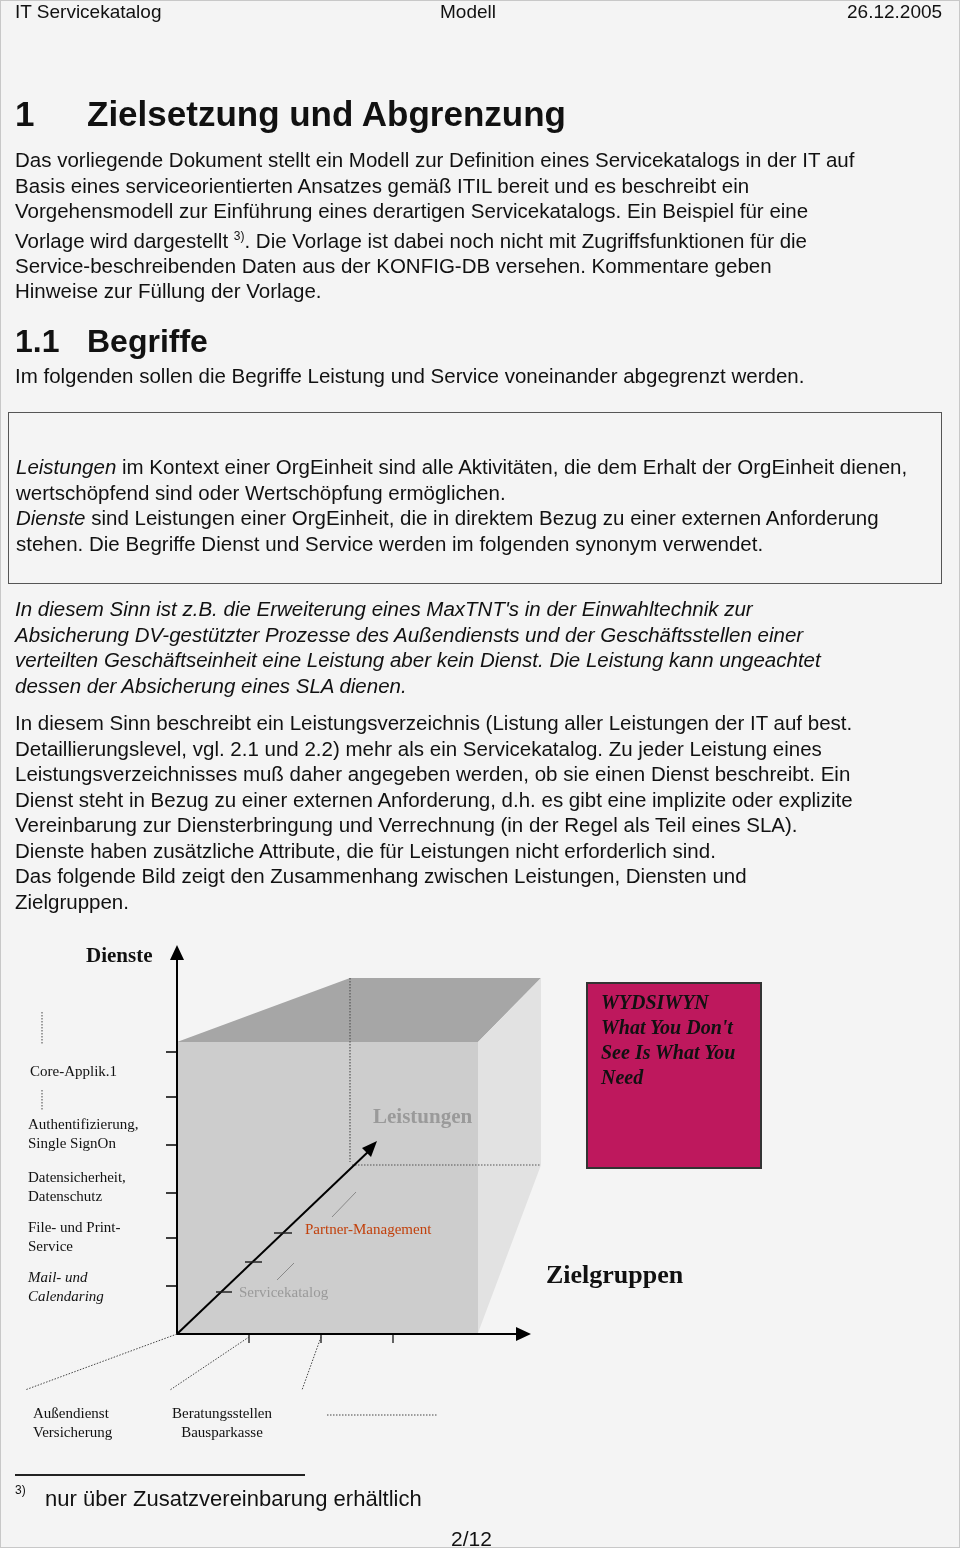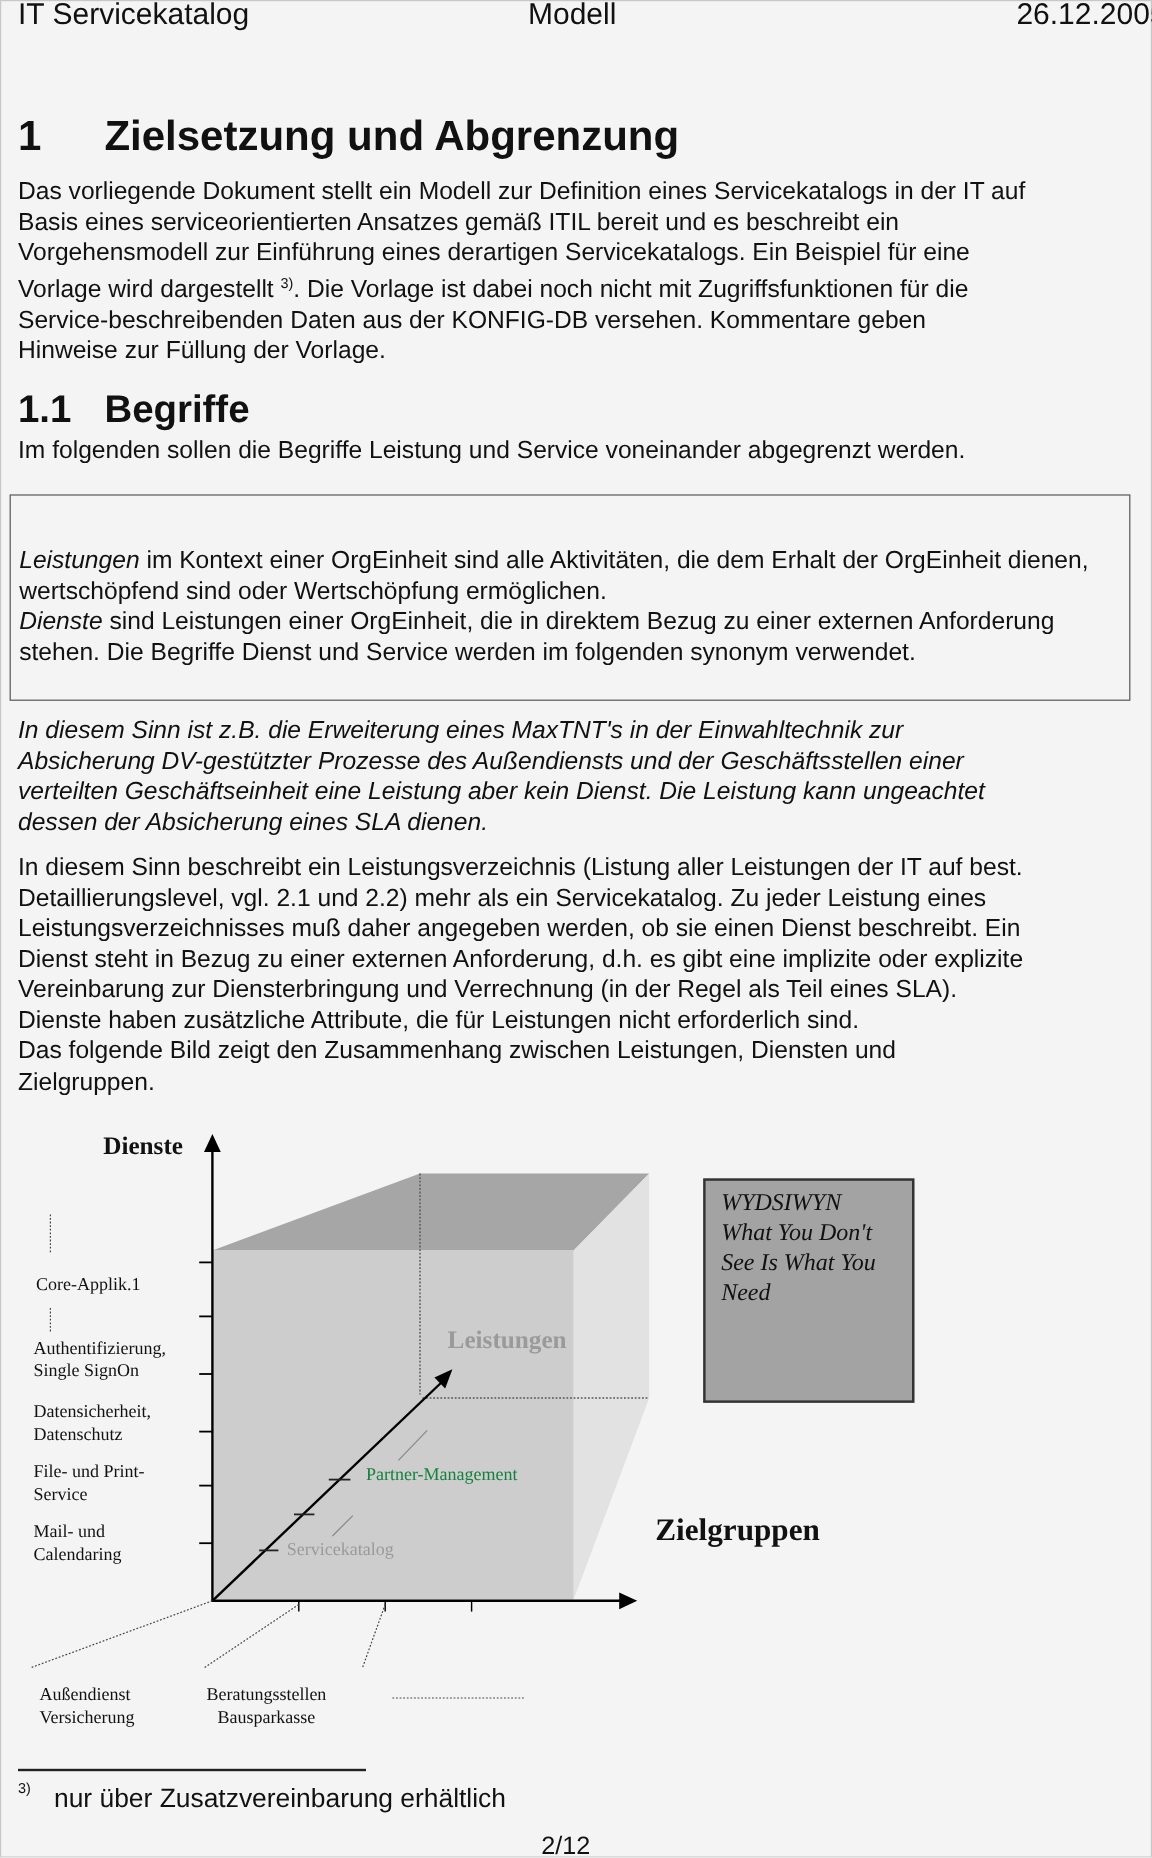--- a/index.html
+++ b/index.html
@@ -2,34 +2,34 @@
 <html><head>
 <meta charset="utf-8">
 <style>
   html, body { margin: 0; padding: 0; }
   body {
     width: 960px; height: 1548px; background: #f4f4f4;
     position: relative; overflow: hidden;
     font-family: "Liberation Sans", sans-serif; color: #111;
   }
   .page-border { position: absolute; left: 0; top: 0; width: 958px; height: 1546px; border: 1px solid #c8c8c8; }
-  .hdr { position: absolute; top: 0; font-size: 25px; line-height: 24px; }
+  .hdr { position: absolute; top: 0; font-size: 19px; line-height: 24px; }
   .h1 { position: absolute; left: 15px; top: 92px; font-size: 35px; font-weight: bold; line-height: 44px; }
   .h1 .num { display: inline-block; width: 72px; }
   .h2 { position: absolute; left: 15px; top: 324px; font-size: 32px; font-weight: bold; line-height: 34px; }
   .h2 .num { display: inline-block; width: 72px; }
   .para { position: absolute; left: 15px; font-size: 20.5px; line-height: 25.5px; white-space: pre-line; }
   .box { position: absolute; left: 8px; top: 412px; width: 932px; height: 170px; border: 1.5px solid #555; }
   .box-title { position: absolute; left: 7px; top: 4px; font-weight: bold; font-size: 20.5px; }
   .box-body { position: absolute; left: 7px; top: 41px; font-size: 20.5px; line-height: 25.5px; width: 920px; }
   .box-body i { font-style: italic; }
   sup { font-size: 12px; }
   .diagram { position: absolute; left: 0; top: 930px; width: 960px; height: 520px; }
   .dlabel { position: absolute; font-family: "Liberation Serif", serif; font-size: 15px; line-height: 19px; white-space: pre-line; color: #111; }
-  .wbox { position: absolute; left: 586px; top: 982px; width: 172px; height: 183px; background: #a3a3a3; border: 2px solid #333; }
+  .wbox { position: absolute; left: 586px; top: 982px; width: 172px; height: 183px; background: #be185d; border: 2px solid #333; font-weight: bold; }
   .wbox-text { position: absolute; left: 13px; top: 6px; font-family: "Liberation Serif", serif; font-style: italic; font-size: 20px; line-height: 25px; white-space: pre-line; }
   .fn-line { position: absolute; left: 15px; top: 1474px; width: 290px; height: 1.5px; background: #222; }
   .fn-mark { position: absolute; left: 15px; top: 1483px; font-size: 12px; }
   .fn-text { position: absolute; left: 45px; top: 1486px; font-size: 22px; }
   .pagenum { position: absolute; left: 451px; top: 1527px; font-size: 21px; }
 </style>
 </head>
 <body>
 
 <div class="page-border"></div>
@@ -125,26 +125,26 @@
 </svg>
 
 <div class="dlabel" style="left:86px; top:946px; font-size:21px; font-weight:bold;">Dienste</div>
 <div class="dlabel" style="left:30px; top:1062px;">Core-Applik.1</div>
 <div class="dlabel" style="left:28px; top:1115px;">Authentifizierung,
 Single SignOn</div>
 <div class="dlabel" style="left:28px; top:1168px;">Datensicherheit,
 Datenschutz</div>
 <div class="dlabel" style="left:28px; top:1218px;">File- und Print-
 Service</div>
-<div class="dlabel" style="left:28px; top:1268px;">Mail- und
+<div class="dlabel" style="left:28px; top:1268px;font-style:italic;">Mail- und
 Calendaring</div>
 
 <div class="dlabel" style="left:373px; top:1107px; font-size:21px; font-weight:bold; color:#9a9a9a;">Leistungen</div>
 <div class="dlabel" style="left:239px; top:1283px; color:#9a9a9a;">Servicekatalog</div>
-<div class="dlabel" style="left:305px; top:1220px; color:#15803d;">Partner-Management</div>
+<div class="dlabel" style="left:305px; top:1220px; color:#c2410c;">Partner-Management</div>
 
 <div class="dlabel" style="left:546px; top:1265px; font-size:26px; font-weight:bold;">Zielgruppen</div>
 <div class="dlabel" style="left:33px; top:1404px;">Außendienst
 Versicherung</div>
 <div class="dlabel" style="left:172px; top:1404px;text-align:center;">Beratungsstellen
 Bausparkasse</div>
 
 <div class="wbox">
   <div class="wbox-text">WYDSIWYN
 What You Don't

